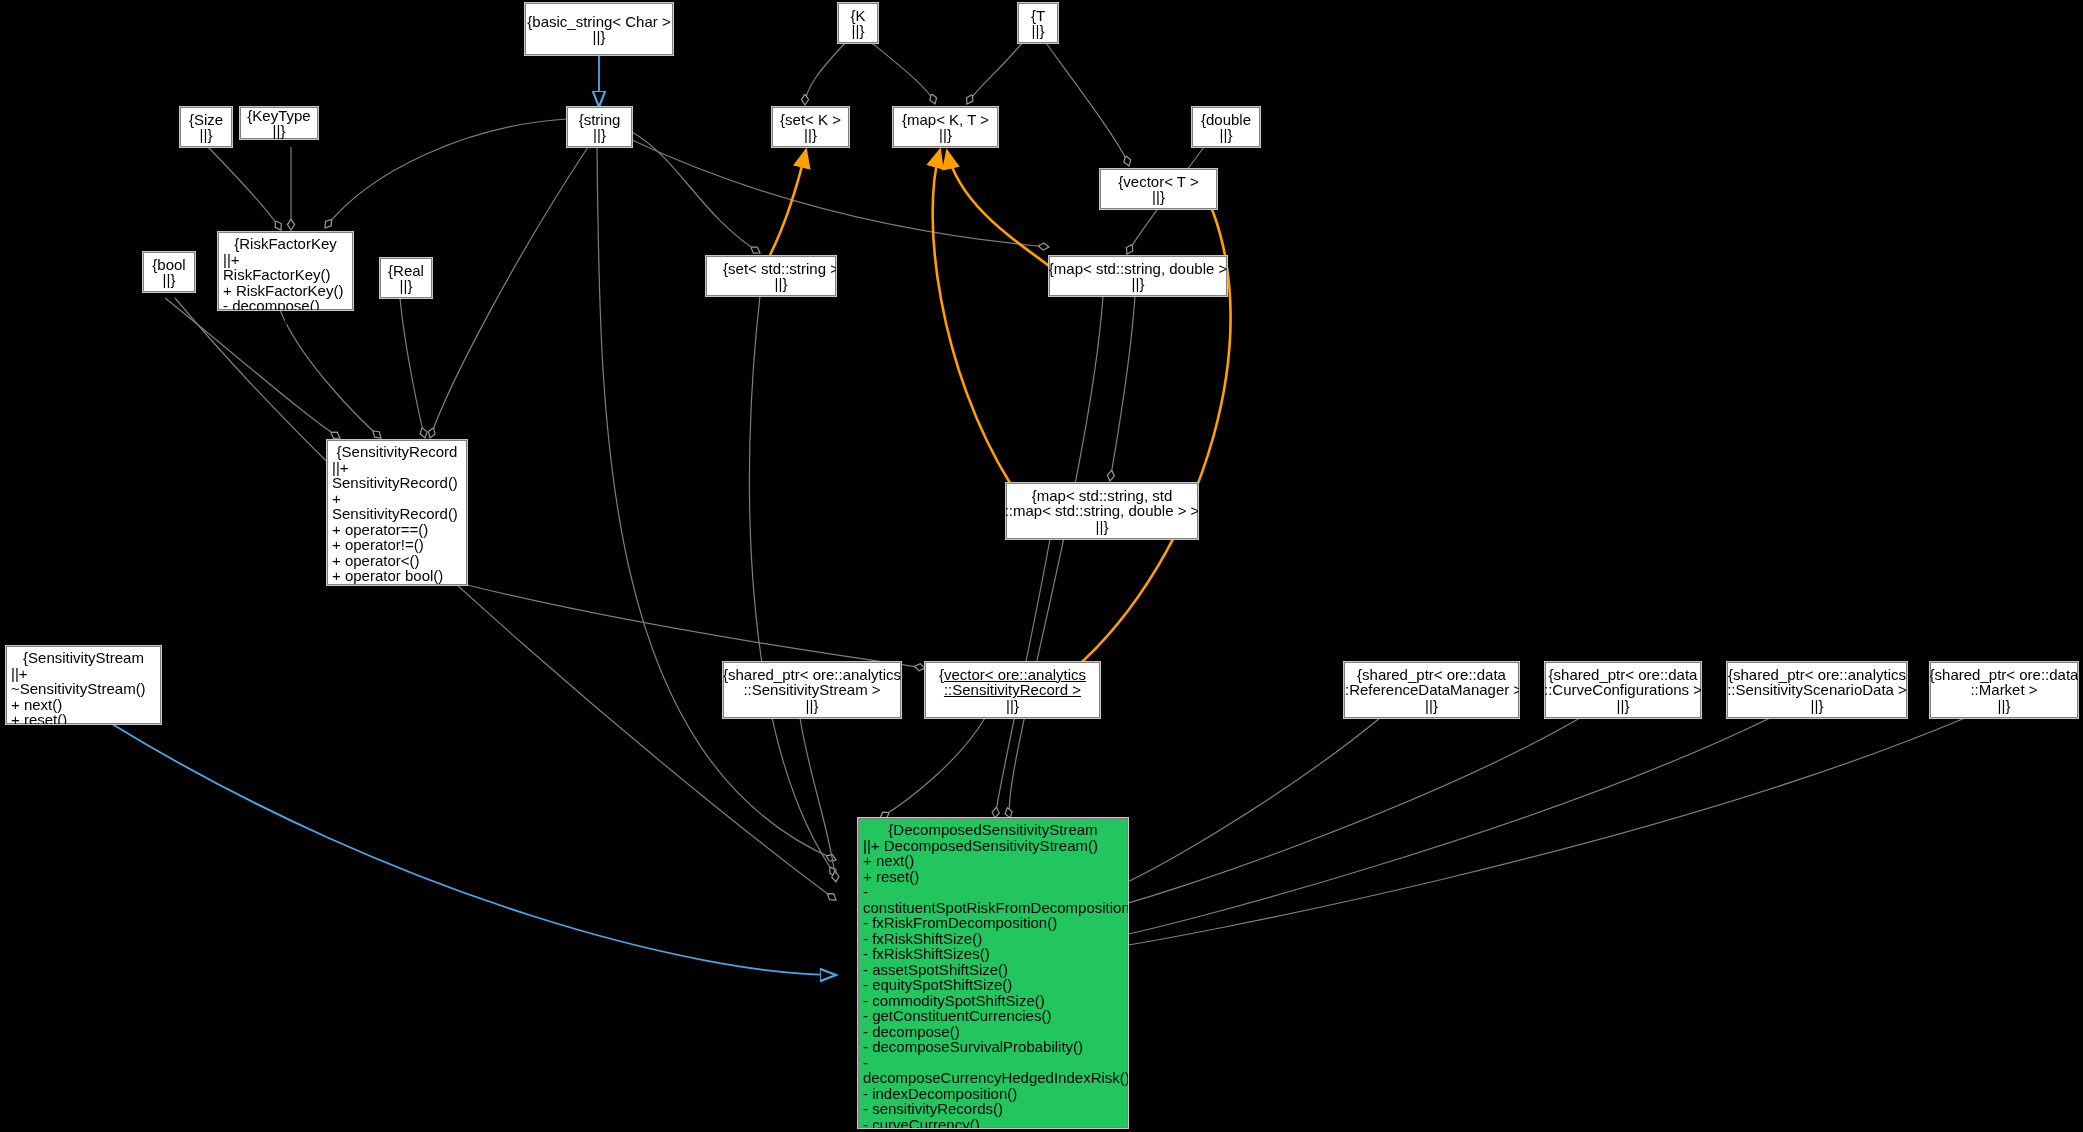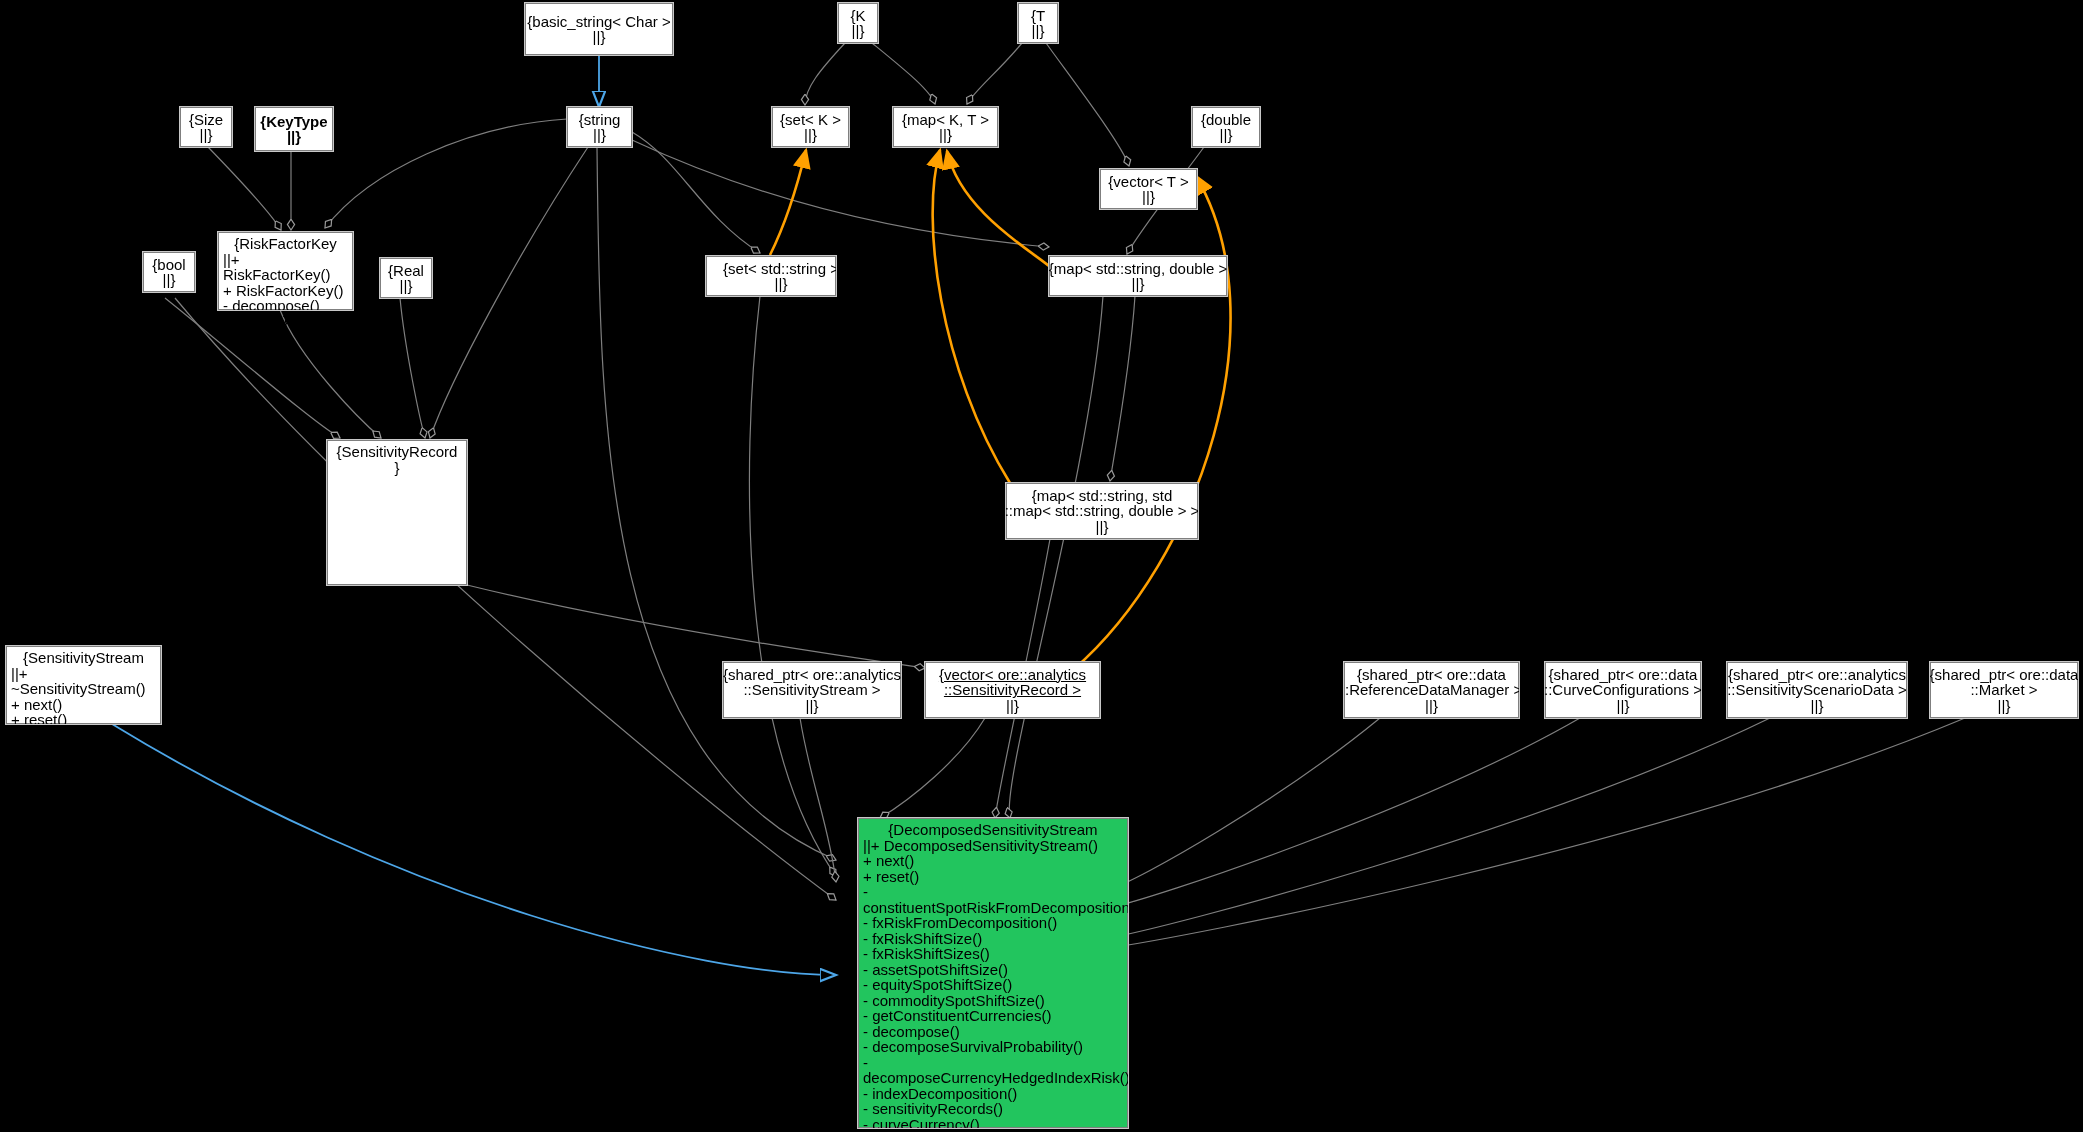--- a/index.html
+++ b/index.html
@@ -112,34 +112,40 @@
         <path d="M 1770 718 C 1540 830 1160 930 1108 938" fill="none" stroke="#7f7f7f" stroke-width="1.2" marker-end="url(#diamond-gray)"></path>
         <path d="M 1965 718 C 1650 850 1170 940 1108 948" fill="none" stroke="#7f7f7f" stroke-width="1.2" marker-end="url(#diamond-gray)"></path>
       </g>
   </svg>
 
   <div id="node-layer">
       <div class="node simple" style="left: 525px; top: 3px; width: 148px; height: 52px;"><span class="title">{basic_string&lt; Char &gt;</span><span class="closer">||}</span></div>
       <div class="node simple" style="left: 838px; top: 3px; width: 40px; height: 40px;"><span class="title">{K</span><span class="closer">||}</span></div>
       <div class="node simple" style="left: 1018px; top: 3px; width: 40px; height: 40px;"><span class="title">{T</span><span class="closer">||}</span></div>
       <div class="node simple" style="left: 180px; top: 107px; width: 52px; height: 40px;"><span class="title">{Size</span><span class="closer">||}</span></div>
-      <div class="node simple" style="left: 255px; top: 107px; width: 78px; height: 44px; font-weight: bold;"><span class="title">{KeyType</span><span class="closer">||}</span></div>
+      <div class="node simple" style="left: 240px; top: 107px; width: 78px; height: 32px;"><span class="title">{KeyType</span><span class="closer">||}</span></div>
       <div class="node simple" style="left: 567px; top: 107px; width: 65px; height: 40px;"><span class="title">{string</span><span class="closer">||}</span></div>
       <div class="node simple" style="left: 772px; top: 107px; width: 77px; height: 40px;"><span class="title">{set&lt; K &gt;</span><span class="closer">||}</span></div>
       <div class="node simple" style="left: 893px; top: 107px; width: 105px; height: 40px;"><span class="title">{map&lt; K, T &gt;</span><span class="closer">||}</span></div>
       <div class="node simple" style="left: 1192px; top: 107px; width: 68px; height: 40px;"><span class="title">{double</span><span class="closer">||}</span></div>
-      <div class="node simple" style="left: 1100px; top: 169px; width: 97px; height: 40px;"><span class="title">{vector&lt; T &gt;</span><span class="closer">||}</span></div>
+      <div class="node simple" style="left: 1100px; top: 169px; width: 117px; height: 40px;"><span class="title">{vector&lt; T &gt;</span><span class="closer">||}</span></div>
       <div class="node simple" style="left: 143px; top: 252px; width: 52px; height: 40px;"><span class="title">{bool</span><span class="closer">||}</span></div>
       <div class="node" style="left: 218px; top: 232px; width: 135px; height: 78px;"><span class="title">{RiskFactorKey</span><span class="members">||+ RiskFactorKey()
 + RiskFactorKey()
 - decompose()</span><span class="closer">}</span></div>
       <div class="node simple" style="left: 380px; top: 258px; width: 52px; height: 40px;"><span class="title">{Real</span><span class="closer">||}</span></div>
       <div class="node simple" style="left: 706px; top: 256px; width: 130px; height: 40px; padding-left: 24px;"><span class="title">{set&lt; std::string &gt;</span><span class="closer">||}</span></div>
       <div class="node simple" style="left: 1049px; top: 256px; width: 178px; height: 40px;"><span class="title">{map&lt; std::string, double &gt;</span><span class="closer">||}</span></div>
-      <div class="node" style="left: 327px; top: 440px; width: 140px; height: 145px;"><span class="title">{SensitivityRecord</span><span class="closer">}</span></div>
+      <div class="node" style="left: 327px; top: 440px; width: 140px; height: 145px;"><span class="title">{SensitivityRecord</span><span class="members">||+ SensitivityRecord()
++ SensitivityRecord()
++ operator==()
++ operator!=()
++ operator&lt;()
++ operator bool()
++ isCrossGamma()</span><span class="closer">}</span></div>
       <div class="node simple" style="left: 1006px; top: 483px; width: 192px; height: 56px;"><span class="title">{map&lt; std::string, std
 ::map&lt; std::string, double &gt; &gt;</span><span class="closer">||}</span></div>
       <div class="node" style="left: 6px; top: 646px; width: 155px; height: 78px;"><span class="title">{SensitivityStream</span><span class="members">||+ ~SensitivityStream()
 + next()
 + reset()</span><span class="closer">}</span></div>
       <div class="node simple" style="left: 723px; top: 662px; width: 178px; height: 56px;"><span class="title">{shared_ptr&lt; ore::analytics
 ::SensitivityStream &gt;</span><span class="closer">||}</span></div>
       <div class="node simple" style="left: 925px; top: 662px; width: 175px; height: 56px; text-decoration: underline;"><span class="title">{vector&lt; ore::analytics
 ::SensitivityRecord &gt;</span><span class="closer">||}</span></div>
       <div class="node simple" style="left: 1344px; top: 662px; width: 175px; height: 56px;"><span class="title">{shared_ptr&lt; ore::data

